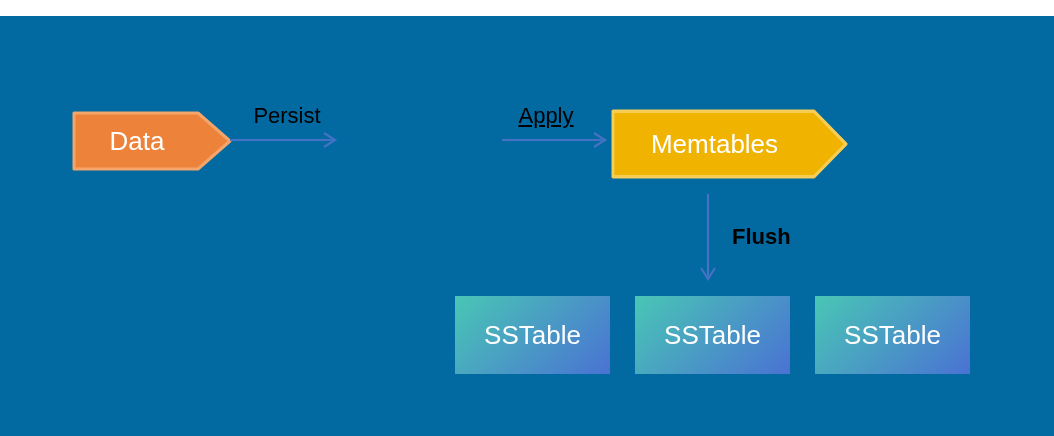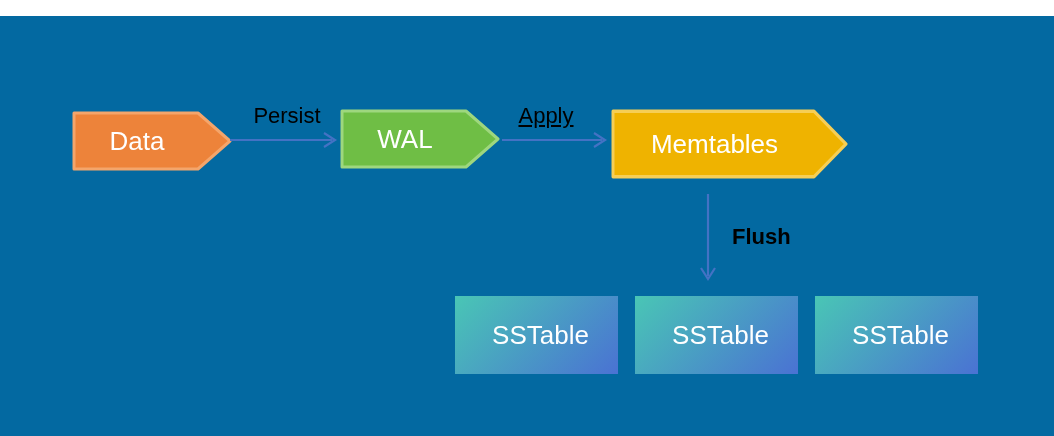--- a/index.html
+++ b/index.html
@@ -75,21 +75,20 @@
   .sstable-box {
     top: 280px;
     width: 155px;
     height: 78px;
     background: linear-gradient(135deg, var(--sstable-start) 0%, var(--sstable-end) 100%);
     display: flex;
     align-items: center;
     justify-content: center;
     color: #ffffff;
     font-size: 26px;
-    padding-left: 8px;
   }
   #sstable-0 { left: 455px; }
   #sstable-1 { left: 635px; }
   #sstable-2 { left: 815px; }
 </style>
 </head>
 <body>
 
 <div id="canvas">
 
@@ -99,26 +98,20 @@
     </svg>
     <span class="node-label">Data</span>
   </div>
 
   <svg id="arrow-persist" class="abs edge-arrow" viewBox="0 0 114 20">
     <line x1="2" y1="10" x2="104" y2="10"></line>
     <path d="M96 3 L107 10 L96 17"></path>
   </svg>
   <div id="label-persist" class="abs edge-label">Persist</div>
 
-  <div id="node-wal" class="abs pent-node">
-    <svg viewBox="0 0 160 60" preserveAspectRatio="none">
-      <polygon points="2,2 126,2 158,30 126,58 2,58"></polygon>
-    </svg>
-    <span class="node-label">WAL</span>
-  </div>
 
   <svg id="arrow-apply" class="abs edge-arrow" viewBox="0 0 112 20">
     <line x1="2" y1="10" x2="102" y2="10"></line>
     <path d="M94 3 L105 10 L94 17"></path>
   </svg>
   <div id="label-apply" class="abs edge-label">Apply</div>
 
   <div id="node-memtables" class="abs pent-node">
     <svg viewBox="0 0 237 62" preserveAspectRatio="none">
       <polygon points="2,2 203,2 235,31 203,60 2,60"></polygon>

